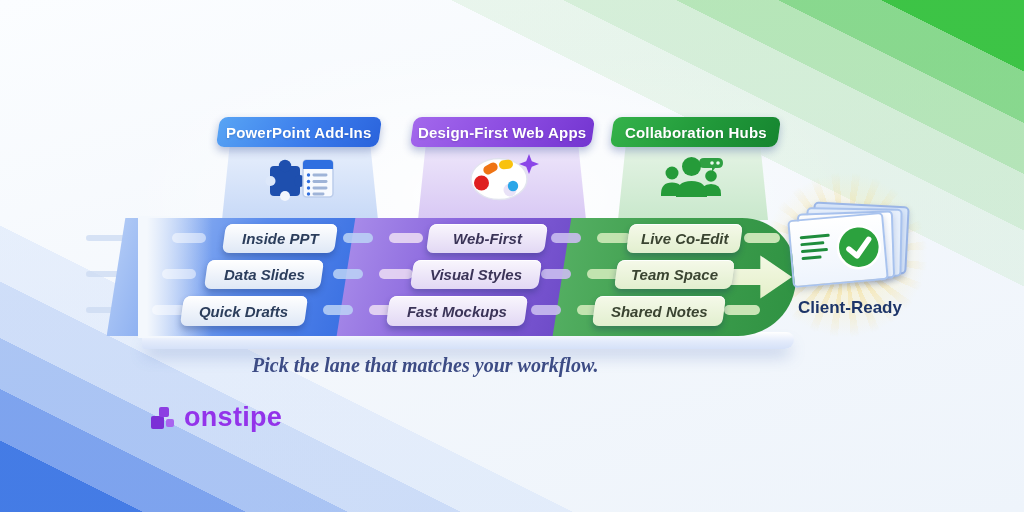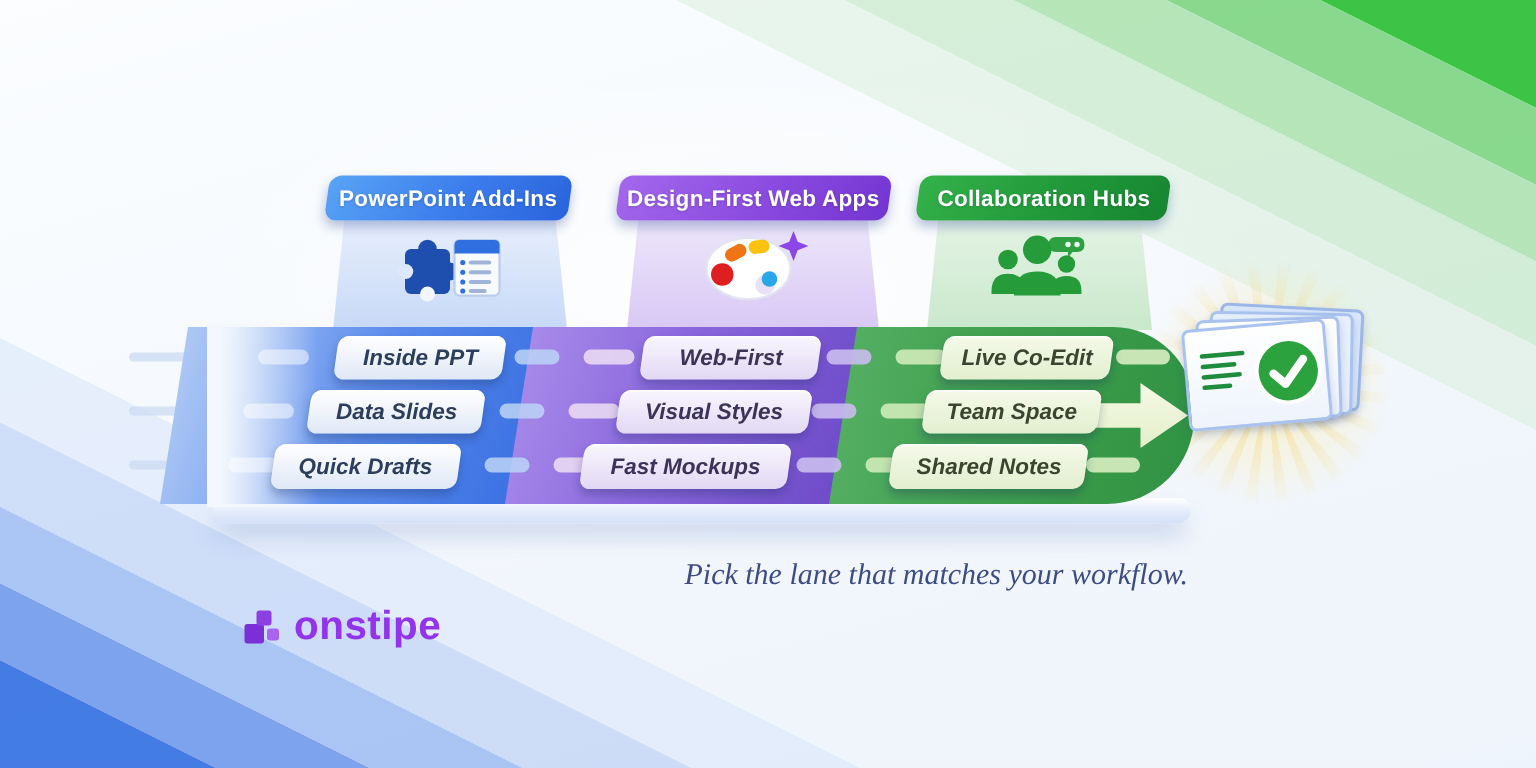--- a/index.html
+++ b/index.html
@@ -91,24 +91,24 @@
     box-shadow:0 3px 6px rgba(40,70,140,.22);}
   .sl-4{left:26px;top:8px;transform:rotate(3deg);background:#d9e7fa;border-color:#9cb7e7;}
   .sl-3{left:20px;top:12px;transform:rotate(1deg);background:#e7f0fc;}
   .sl-2{left:12px;top:16px;transform:rotate(-2deg);}
   .sl-1{left:4px;top:20px;transform:rotate(-5deg);}
   .sl-line{position:absolute;left:9px;height:3px;border-radius:2px;background:#1e8c3c;}
   .check-badge{position:absolute;left:44px;top:8px;}
   .result-label{position:absolute;left:780px;top:298px;width:140px;z-index:7;text-align:center;
     color:#1d3569;font-weight:bold;font-size:17px;line-height:1.18;}
   
-  .tagline{position:absolute;left:252px;top:372px;width:540px;z-index:7;text-align:right;
-    font-family:"Liberation Serif",serif;font-style:italic;font-weight:normal;
+  .tagline{position:absolute;left:252px;top:354px;width:540px;z-index:7;text-align:left;
+    font-family:"Liberation Serif",serif;font-style:italic;font-weight:bold;
     font-size:20px;color:#3d4c85;}
-  .brand{position:absolute;left:162px;top:402px;z-index:7;display:flex;align-items:center;gap:8px;}
+  .brand{position:absolute;left:150px;top:402px;z-index:7;display:flex;align-items:center;gap:8px;}
   .brand-mark{position:relative;width:26px;height:26px;}
   .brand-mark i{position:absolute;display:block;border-radius:2px;}
   .bm-1{left:1px;top:11px;width:13px;height:13px;background:#7b2fd6;}
   .bm-2{left:9px;top:2px;width:10px;height:10px;background:#8d3fe2;}
   .bm-3{left:16px;top:14px;width:8px;height:8px;background:#a864ef;}
   .brand-name{font-size:27px;font-weight:bold;letter-spacing:.3px;color:#9333ea;}
 </style>
 </head>
 <body>
 
@@ -255,20 +255,21 @@
       <span class="sl-line" style="top:36px;width:20px"></span>
       <span class="check-badge">
         <svg width="46" height="46" viewBox="0 0 46 46">
           <circle cx="23" cy="23" r="21" fill="#2ca23e" stroke="#ffffff" stroke-width="2.5"></circle>
           <path d="M13 24 l7.5 7.5 L33.5 16" stroke="#ffffff" stroke-width="5.5" fill="none" stroke-linecap="round" stroke-linejoin="round"></path>
         </svg>
       </span>
     </div>
   </div>
   <div class="result-label">
+    <div>Client-Ready</div>
   </div>
 
   <div class="tagline">Pick the lane that matches your workflow.</div>
 
   <div class="brand">
     <span class="brand-mark">
       <i class="bm-1"></i>
         <i class="bm-2"></i>
         <i class="bm-3"></i>
     </span>

